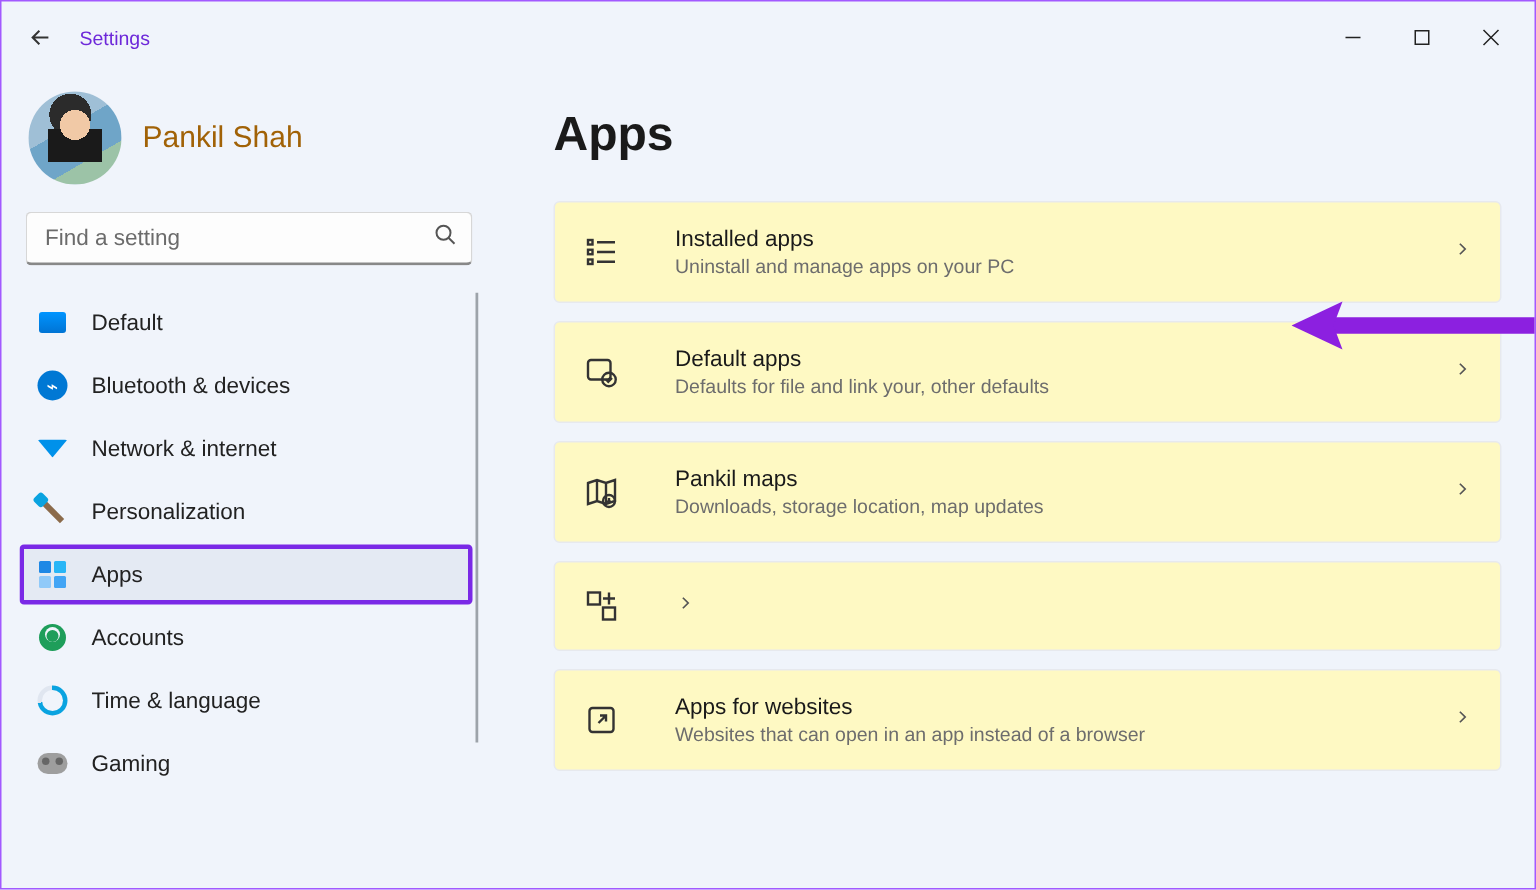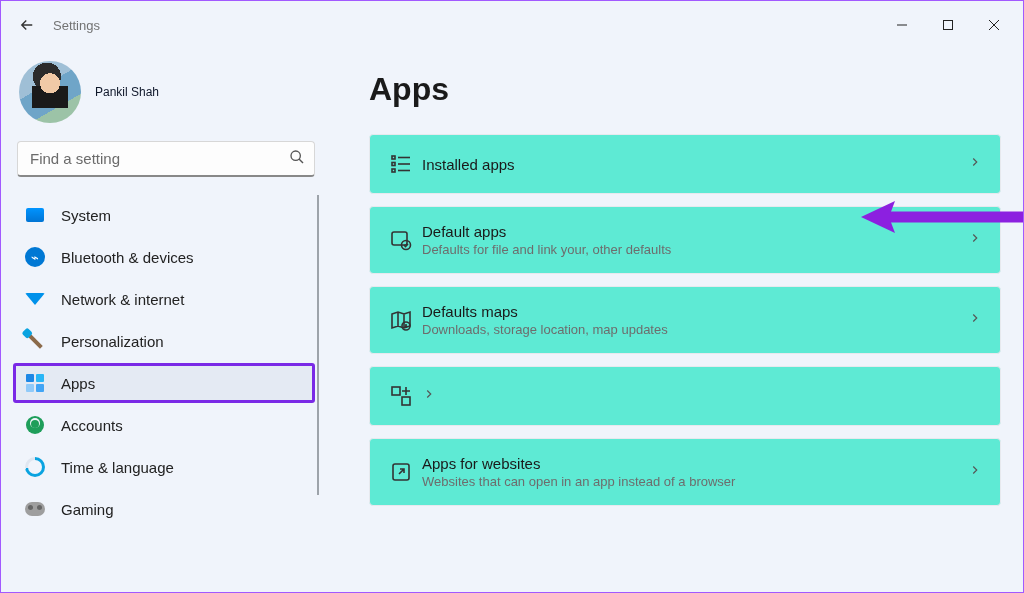--- a/index.html
+++ b/index.html
@@ -1,46 +1,46 @@
 <!DOCTYPE html>
 <html><head>
 <meta charset="utf-8">
 <style>
 * { box-sizing: border-box; margin: 0; padding: 0; font-family: "Segoe UI", -apple-system, sans-serif; }
 body { width: 1024px; height: 593px; background: #f0f4fb; overflow: hidden; position: relative; border: 1px solid #a259ff; }
 
 .titlebar { height: 48px; display: flex; align-items: center; padding: 0 6px; }
 .back-btn { width: 40px; height: 40px; display: flex; align-items: center; justify-content: center; color: #333; }
-.app-name { font-size: 13px; margin-left: 6px; color: #737373; }
+.app-name { font-size: 13px; margin-left: 6px; color: #6d28d9; }
 .win-controls { margin-left: auto; display: flex; }
 .win-btn { width: 46px; height: 32px; display: flex; align-items: center; justify-content: center; color: #222; }
 
 .content { display: flex; height: calc(593px - 48px); }
 
 .sidebar { width: 330px; padding: 6px 12px 0 12px; position: relative; display: flex; flex-direction: column; }
 .profile { display: flex; align-items: center; padding: 6px 6px 18px 6px; gap: 14px; }
 .avatar { width: 62px; height: 62px; border-radius: 50%; background: radial-gradient(circle at 45% 25%, #2b2b2b 0 14px, transparent 14px), linear-gradient(150deg,#9fbfd6 0 40%, #6fa5c8 40% 70%, #9cc3a7 70% 100%); background-color:#8fb4cc; position:relative; overflow:hidden;}
 .avatar::after{content:"";position:absolute;inset:0;background:radial-gradient(circle at 50% 36%,#f1c9a6 0 10px, transparent 10px), linear-gradient(#1a1a1a,#1a1a1a) no-repeat 50% 62%/36px 22px; border-radius:50%;}
-.profile-name { font-size: 12px; color: #0f172a; font-weight: 400; }
+.profile-name { font-size: 20px; color: #a16207; font-weight: 400; }
 
 .search-wrap { position: relative; margin: 0 4px 18px 4px; }
 .search { width: 100%; height: 36px; padding: 0 40px 0 12px; font-size: 15px; background: #fdfdfd; border: 1px solid #d7d7d7; border-bottom: 2px solid #888; border-radius: 4px; color:#333; outline:none;}
 .search::placeholder{color:#6b6b6b;}
 .search-icon-slot{position:absolute;right:10px;top:50%;transform:translateY(-50%);color:#555;}
 
 .nav { display:flex; flex-direction:column; gap:2px; position:relative; padding-right:4px; overflow:hidden; }
 .nav-item { display:flex; align-items:center; gap:16px; padding:10px 12px; border-radius:4px; font-size:15px; color:#222; }
 .nav-item.selected{ background:#e4eaf3; border:3px solid #7a29e6; border-radius:3px; padding:7px 9px;}
 .nav-icon{width:20px;height:20px;display:flex;align-items:center;justify-content:center;flex-shrink:0;}
 .nav-divider{position:absolute; right:0; top:0; width:2px; height:300px; background:#9da3aa;}
 
 .main { flex:1; padding: 22px 22px 0 38px; position:relative; }
 .page-title{font-size:32px; font-weight:600; color:#1a1a1a; margin-bottom:26px;}
 .cards{display:flex;flex-direction:column;gap:12px;}
-.card{background:#5eead4;border:1px solid #e7e9ee;border-radius:4px;display:flex;align-items:center;padding:16px 18px;gap:8px;}
+.card{background:#fef9c3;border:1px solid #e7e9ee;border-radius:4px;display:flex;align-items:center;padding:16px 18px;gap:36px;}
 .card-icon{width:26px;height:26px;display:flex;align-items:center;justify-content:center;color:#333;flex-shrink:0;}
 .card-texts{flex:1;}
 .card-title{font-size:15px;color:#1a1a1a;font-weight:400;}
 .card-sub{font-size:13px;color:#6d6d6d;margin-top:2px;}
 .card-chevron{color:#555;}
 
 .arrow-annot{position:absolute;left:530px;top:148px;pointer-events:none;}
 .arrow-annot svg{display:block;}
 
 
@@ -108,21 +108,21 @@
             <line x1="21" y1="21" x2="15" y2="15"></line>
           </svg>
       </span>
     </div>
     <nav class="nav">
       <div class="nav-divider"></div>
       <div class="nav-item">
           <span class="nav-icon">
             <span class="ic-system"></span>
           </span>
-          <span>System</span>
+          <span>Default</span>
         </div>
       <div class="nav-item">
           <span class="nav-icon">
             <span class="ic-bt">⌁</span>
           </span>
           <span>Bluetooth &amp; devices</span>
         </div>
       <div class="nav-item">
           <span class="nav-icon">
             <span class="ic-net"></span>
@@ -177,20 +177,21 @@
               <rect x="3" y="4" width="3" height="3"></rect>
               <rect x="3" y="10.5" width="3" height="3"></rect>
               <rect x="3" y="17" width="3" height="3"></rect>
               <line x1="9" y1="5.5" x2="21" y2="5.5"></line>
               <line x1="9" y1="12" x2="21" y2="12"></line>
               <line x1="9" y1="18.5" x2="21" y2="18.5"></line>
             </svg>
           </span>
         <div class="card-texts">
             <div class="card-title">Installed apps</div>
+            <div class="card-sub">Uninstall and manage apps on your PC</div>
           </div>
         <span class="card-chevron"><svg width="14" height="14" viewBox="0 0 24 24" fill="none" stroke="currentColor" stroke-width="2">
               <path d="M9 6l6 6-6 6"></path>
             </svg></span>
       </div>
 
 
       <div class="card">
         <span class="card-icon">
             <svg width="24" height="24" viewBox="0 0 24 24" fill="none" stroke="currentColor" stroke-width="1.6">
@@ -210,21 +211,21 @@
 
       <div class="card">
         <span class="card-icon">
             <svg width="24" height="24" viewBox="0 0 24 24" fill="none" stroke="currentColor" stroke-width="1.6">
               <path d="M3 6l6-2 6 2 6-2v14l-6 2-6-2-6 2V6z M9 4v14 M15 6v14"></path>
               <circle cx="17" cy="18" r="4"></circle>
               <path d="M17 16v3m-1.2-1.2L17 19l1.2-1.2"></path>
             </svg>
           </span>
         <div class="card-texts">
-            <div class="card-title">Defaults maps</div>
+            <div class="card-title">Pankil maps</div>
             <div class="card-sub">Downloads, storage location, map updates</div>
           </div>
         <span class="card-chevron"><svg width="14" height="14" viewBox="0 0 24 24" fill="none" stroke="currentColor" stroke-width="2">
               <path d="M9 6l6 6-6 6"></path>
             </svg></span>
       </div>
 
       <div class="card">
         <span class="card-icon">
             <svg width="24" height="24" viewBox="0 0 24 24" fill="none" stroke="currentColor" stroke-width="1.6">

